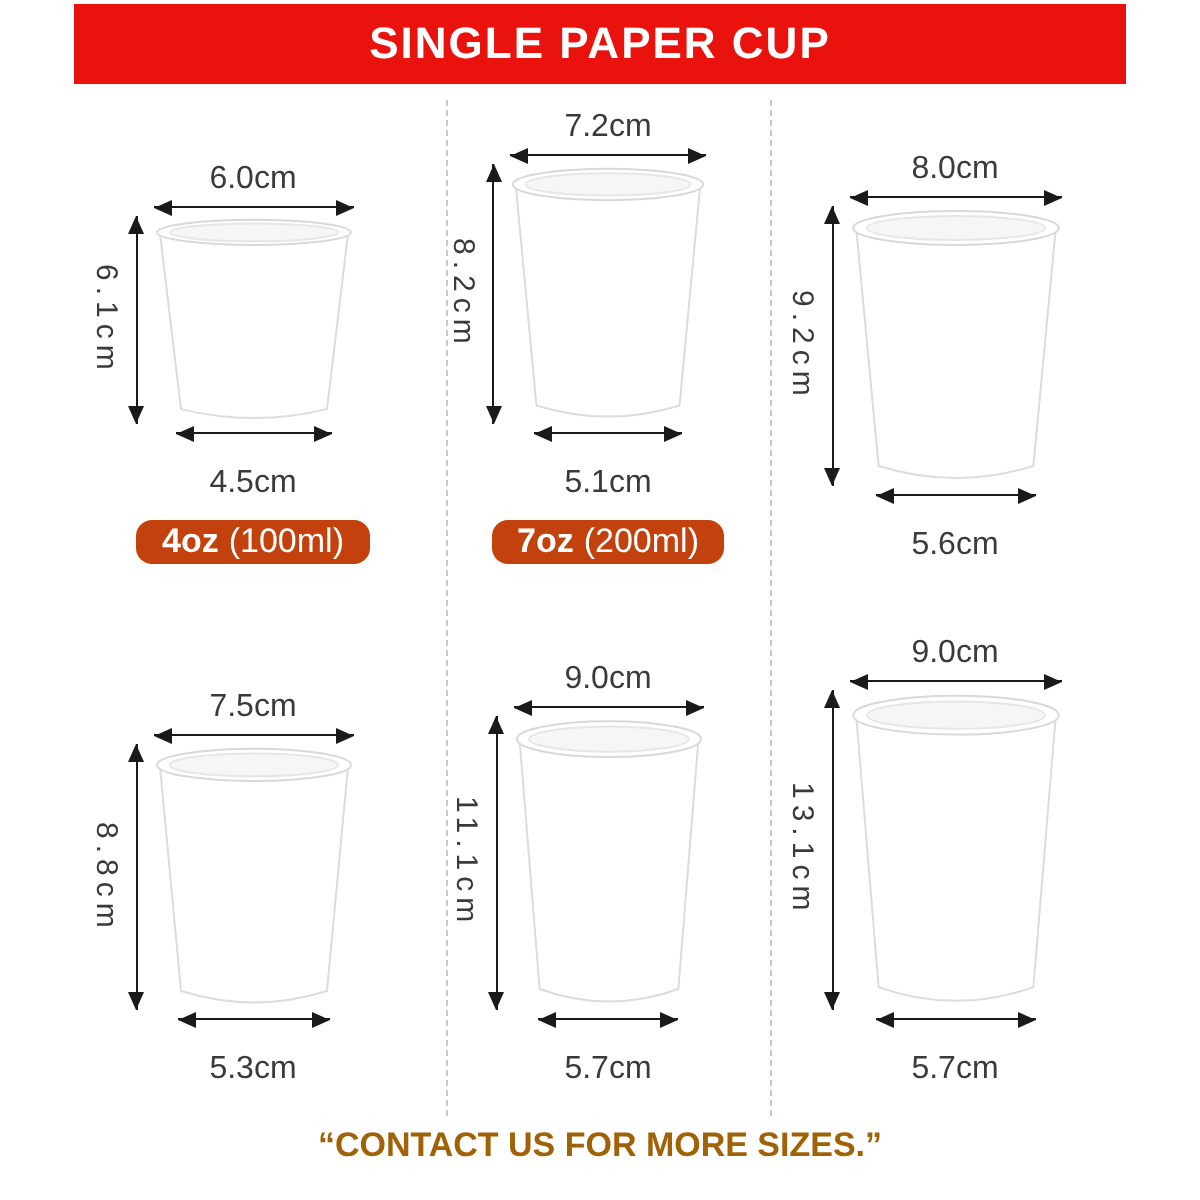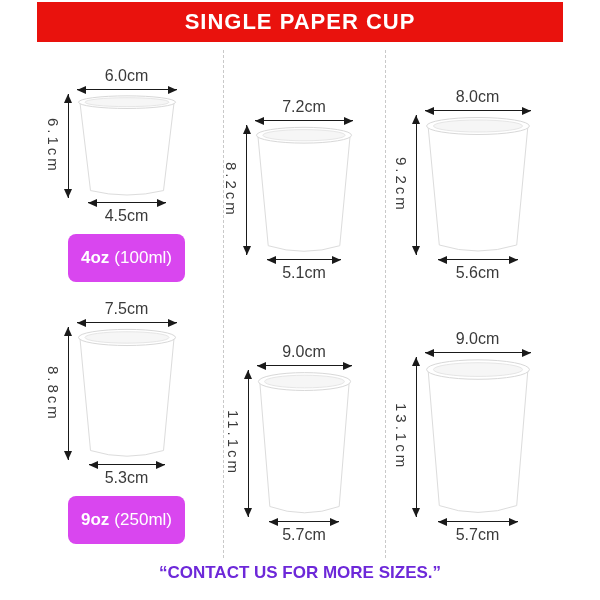--- a/index.html
+++ b/index.html
@@ -17,21 +17,21 @@
   .divider.d2{left:385px;}
 
   
   .grid{position:absolute;left:30px;top:45px;width:540px;
         display:grid;grid-template-columns:193px 162px 185px;grid-template-rows:245px 262px;}
   .cell{display:flex;flex-direction:column;align-items:center;justify-content:flex-end;
         padding-bottom:8px;box-sizing:border-box;}
 
   .dim{font-size:16px;color:#3a3a3a;line-height:18px;}
   .dim-top{margin-bottom:0;}
-  .dim-bottom{margin-top:0;}
+  .dim-bottom{margin-top:12px;}
 
   
   .h-arrow{height:1px;background:#1a1a1a;position:relative;margin:4px 0;}
   .h-arrow::before{content:"";position:absolute;left:0;top:-3.5px;width:0;height:0;
       border-top:4px solid transparent;border-bottom:4px solid transparent;border-right:9px solid #1a1a1a;}
   .h-arrow::after{content:"";position:absolute;right:0;top:-3.5px;width:0;height:0;
       border-top:4px solid transparent;border-bottom:4px solid transparent;border-left:9px solid #1a1a1a;}
 
   
   .cup-wrap{position:relative;}
@@ -40,28 +40,28 @@
   .dim-side{writing-mode:vertical-rl;font-size:15px;color:#3a3a3a;letter-spacing:3px;white-space:nowrap;}
   .v-arrow{width:1px;align-self:stretch;background:#1a1a1a;position:relative;}
   .v-arrow::before{content:"";position:absolute;top:0;left:-3.5px;width:0;height:0;
       border-left:4px solid transparent;border-right:4px solid transparent;border-bottom:9px solid #1a1a1a;}
   .v-arrow::after{content:"";position:absolute;bottom:0;left:-3.5px;width:0;height:0;
       border-left:4px solid transparent;border-right:4px solid transparent;border-top:9px solid #1a1a1a;}
 
   .cup{display:block;}
 
   
-  .size-label{margin-top:9px;background:#d946ef;color:#ffffff;border-radius:8px;
-              padding:13px 13px;font-size:17px;line-height:22px;white-space:nowrap;}
+  .size-label{margin-top:9px;background:#c2410c;color:#ffffff;border-radius:8px;
+              padding:0 13px;font-size:17px;line-height:22px;white-space:nowrap;}
   .size-label b{font-weight:700;}
   .size-label .ml{font-weight:400;margin-left:5px;}
 
   
   .footer{position:absolute;left:0;right:0;top:563px;text-align:center;
-          font-size:17px;font-weight:700;color:#6d28d9;}
+          font-size:17px;font-weight:700;color:#a16207;}
 </style>
 </head>
 <body>
 
 <div class="canvas">
 
   <header class="banner">
     <h1>SINGLE PAPER CUP</h1>
   </header>
 
@@ -100,20 +100,23 @@
           <div class="v-arrow"></div>
         </div>
         <svg class="cup" width="98" height="130" viewBox="0 0 100 140" preserveAspectRatio="none">
           <path d="M3 12 L13.5 130 Q50 142 86.5 130 L97 12 Z" fill="#ffffff" stroke="#dcdcdc" stroke-width="1" vector-effect="non-scaling-stroke"></path>
           <ellipse cx="50" cy="11" rx="48.5" ry="8.5" fill="#ffffff" stroke="#d8d8d8" stroke-width="1" vector-effect="non-scaling-stroke"></ellipse>
           <ellipse cx="50" cy="11" rx="42" ry="6" fill="#f6f6f6" stroke="#e6e6e6" stroke-width="1" vector-effect="non-scaling-stroke"></ellipse>
         </svg>
       </div>
       <div class="h-arrow" style="width:74px"></div>
       <div class="dim dim-bottom">5.1cm</div>
+      <div class="size-label">
+        <b>7oz</b><span class="ml">(200ml)</span>
+      </div>
     </section>
 
     <section class="cell">
       <div class="dim dim-top">8.0cm</div>
       <div class="h-arrow" style="width:106px"></div>
       <div class="cup-wrap">
         <div class="left-annot">
           <span class="dim-side">9.2cm</span>
           <div class="v-arrow"></div>
         </div>
@@ -136,23 +139,20 @@
           <div class="v-arrow"></div>
         </div>
         <svg class="cup" width="100" height="133" viewBox="0 0 100 140" preserveAspectRatio="none">
           <path d="M3 12 L13.5 130 Q50 142 86.5 130 L97 12 Z" fill="#ffffff" stroke="#dcdcdc" stroke-width="1" vector-effect="non-scaling-stroke"></path>
           <ellipse cx="50" cy="11" rx="48.5" ry="8.5" fill="#ffffff" stroke="#d8d8d8" stroke-width="1" vector-effect="non-scaling-stroke"></ellipse>
           <ellipse cx="50" cy="11" rx="42" ry="6" fill="#f6f6f6" stroke="#e6e6e6" stroke-width="1" vector-effect="non-scaling-stroke"></ellipse>
         </svg>
       </div>
       <div class="h-arrow" style="width:76px"></div>
       <div class="dim dim-bottom">5.3cm</div>
-      <div class="size-label">
-        <b>9oz</b><span class="ml">(250ml)</span>
-      </div>
     </section>
 
     <section class="cell">
       <div class="dim dim-top">9.0cm</div>
       <div class="h-arrow" style="width:95px"></div>
       <div class="cup-wrap">
         <div class="left-annot">
           <span class="dim-side">11.1cm</span>
           <div class="v-arrow"></div>
         </div>

